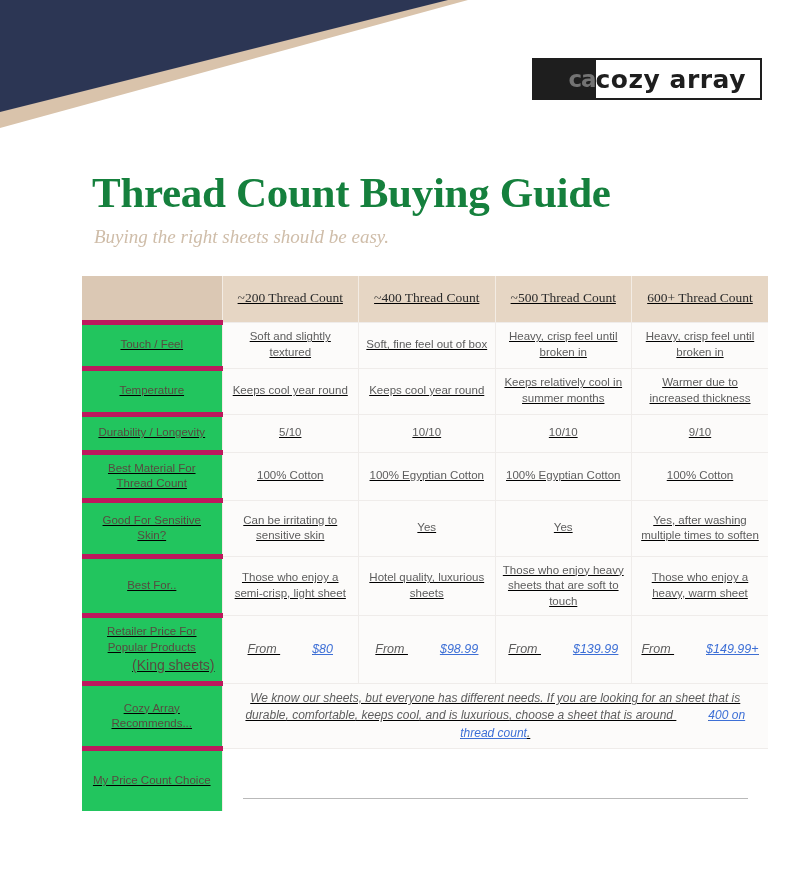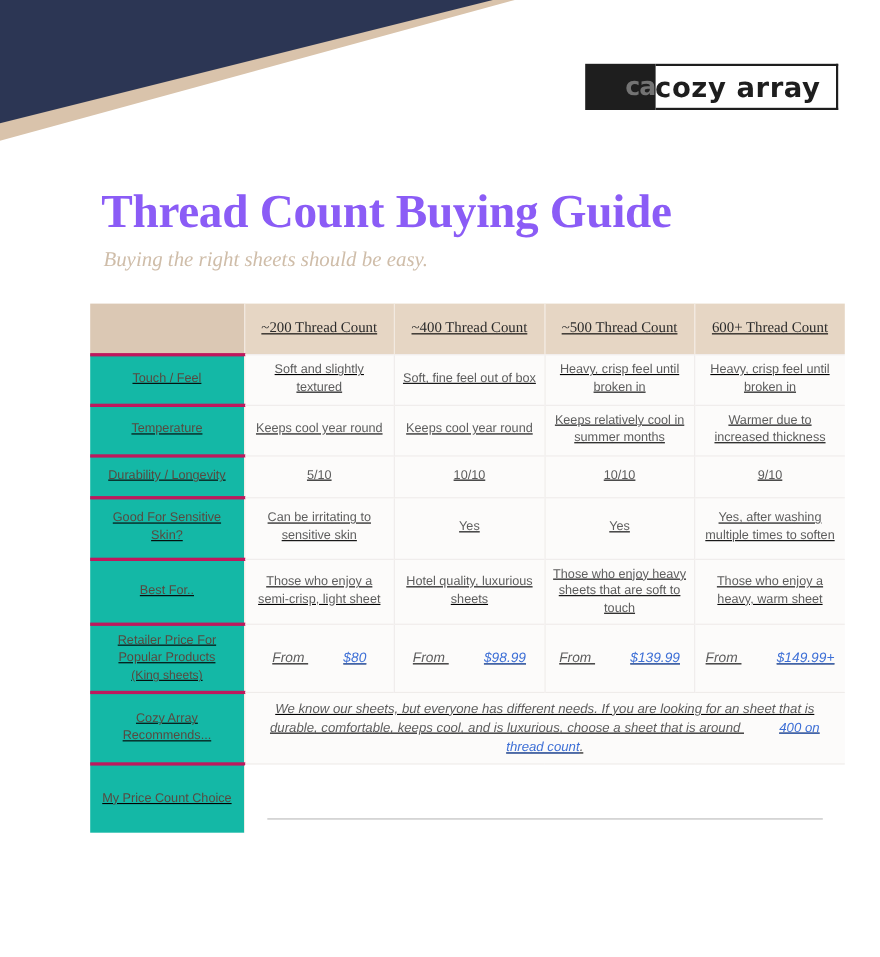--- a/index.html
+++ b/index.html
@@ -78,21 +78,21 @@
   }
 
   
   #title {
     position: absolute;
     top: 168px;
     left: 92px;
     font-family: "Liberation Serif", serif;
     font-size: 43px;
     font-weight: 700;
-    color: #8b5cf6;
+    color: #15803d;
     letter-spacing: -0.3px;
     white-space: nowrap;
   }
   #subtitle {
     position: absolute;
     top: 226px;
     left: 94px;
     font-family: "Liberation Serif", serif;
     font-style: italic;
     font-size: 19px;
@@ -131,31 +131,32 @@
     font-size: 13.5px;
     font-weight: 400;
     color: #2b2b2b;
     line-height: 1.25;
     border-right: 1px solid #f3ece4;
     height: 46px;
   }
   .hdr-cell:last-child { border-right: none; }
 
   .row-label {
-    background: #14b8a6;
+    background: #22c55e;
     color: #574a40;
     font-size: 11.5px;
     line-height: 1.35;
-    border-top: 3px solid #be185d;
+    border-top: 5px solid #be185d;
     border-right: 1px solid #f3ece4;
   }
   .row-label .sub {
     display: block;
-    font-size: 11px;
+    font-size: 14px;
     margin-top: 1px;
+    text-align: right;
   }
 
   .data-cell {
     background: #fcfbfa;
     color: #5d5d5d;
     line-height: 1.35;
     border-top: 1px solid #efecea;
     border-right: 1px solid #efecea;
   }
   .data-cell:last-child { border-right: none; }
@@ -254,20 +255,27 @@
       <td class="data-cell">Keeps relatively cool in summer months</td>
       <td class="data-cell">Warmer due to increased thickness</td>
     </tr>
     <tr class="r-dur">
       <td class="row-label">Durability / Longevity</td>
       <td class="data-cell">5/10</td>
       <td class="data-cell">10/10</td>
       <td class="data-cell">10/10</td>
       <td class="data-cell">9/10</td>
     </tr>
+    <tr class="r-mat">
+      <td class="row-label">Best Material For Thread Count</td>
+      <td class="data-cell">100% Cotton</td>
+      <td class="data-cell">100% Egyptian Cotton</td>
+      <td class="data-cell">100% Egyptian Cotton</td>
+      <td class="data-cell">100% Cotton</td>
+    </tr>
     <tr class="r-skin">
       <td class="row-label">Good For Sensitive Skin?</td>
       <td class="data-cell">Can be irritating to sensitive skin</td>
       <td class="data-cell">Yes</td>
       <td class="data-cell">Yes</td>
       <td class="data-cell">Yes, after washing multiple times to soften</td>
     </tr>
     <tr class="r-best">
       <td class="row-label">Best For..</td>
       <td class="data-cell">Those who enjoy a semi-crisp, light sheet</td>

